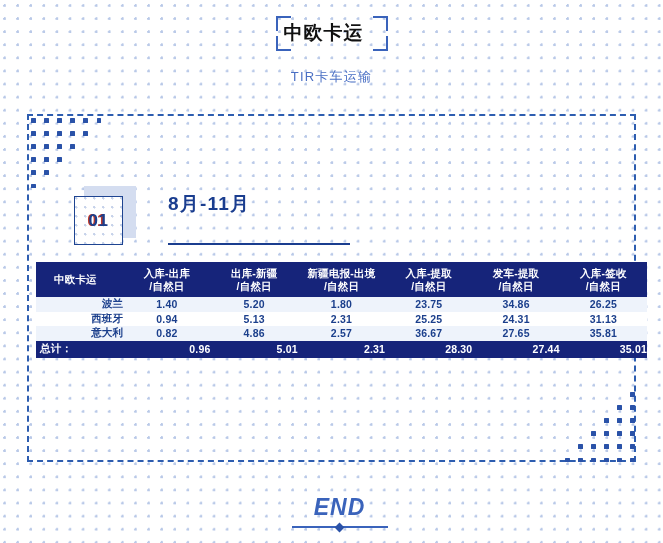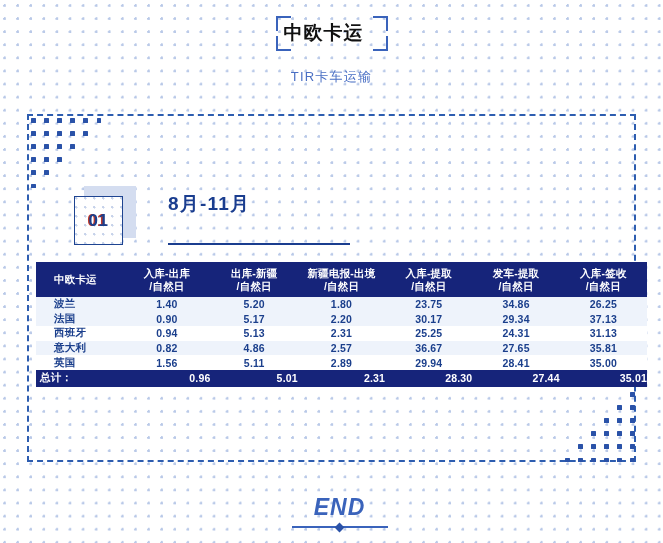--- a/index.html
+++ b/index.html
@@ -175,21 +175,21 @@
   #data-table tbody td {
     height: 14.6px;
     text-align: center;
     color: #1b3f8c;
     font-weight: bold;
     font-size: 10.5px;
     letter-spacing: 0.2px;
   }
   #data-table tbody tr.stripe-a td { background: #eef3fb; }
   #data-table tbody tr.stripe-b td { background: #ffffff; }
-  #data-table tbody td.col-first { padding-left: 18px; text-align: left; }
+  #data-table tbody td.col-first { padding-left: 32px; text-align: right; }
   #data-table tfoot td {
     background: #16247a;
     color: #ffffff;
     font-weight: bold;
     font-size: 10.5px;
     height: 17px;
     text-align: right;
     letter-spacing: 0.2px;
   }
   #data-table tfoot td.col-first {
@@ -344,56 +344,38 @@
   <tbody id="table-body">
       <tr class="stripe-a">
         <td class="col-first">波兰</td>
         <td>1.40</td>
         <td>5.20</td>
         <td>1.80</td>
         <td>23.75</td>
         <td>34.86</td>
         <td>26.25</td>
       </tr>
-      <tr class="stripe-a">
-        <td class="col-first">法国</td>
-        <td>0.90</td>
-        <td>5.17</td>
-        <td>2.20</td>
-        <td>30.17</td>
-        <td>29.34</td>
-        <td>37.13</td>
-      </tr>
       <tr class="stripe-b">
         <td class="col-first">西班牙</td>
         <td>0.94</td>
         <td>5.13</td>
         <td>2.31</td>
         <td>25.25</td>
         <td>24.31</td>
         <td>31.13</td>
       </tr>
       <tr class="stripe-a">
         <td class="col-first">意大利</td>
         <td>0.82</td>
         <td>4.86</td>
         <td>2.57</td>
         <td>36.67</td>
         <td>27.65</td>
         <td>35.81</td>
       </tr>
-      <tr class="stripe-b">
-        <td class="col-first">英国</td>
-        <td>1.56</td>
-        <td>5.11</td>
-        <td>2.89</td>
-        <td>29.94</td>
-        <td>28.41</td>
-        <td>35.00</td>
-      </tr>
     </tbody>
   <tfoot>
     <tr id="total-row">
       <td class="col-first">总计：</td>
       <td>0.96</td>
       <td>5.01</td>
       <td>2.31</td>
       <td>28.30</td>
       <td>27.44</td>
       <td>35.01</td>

